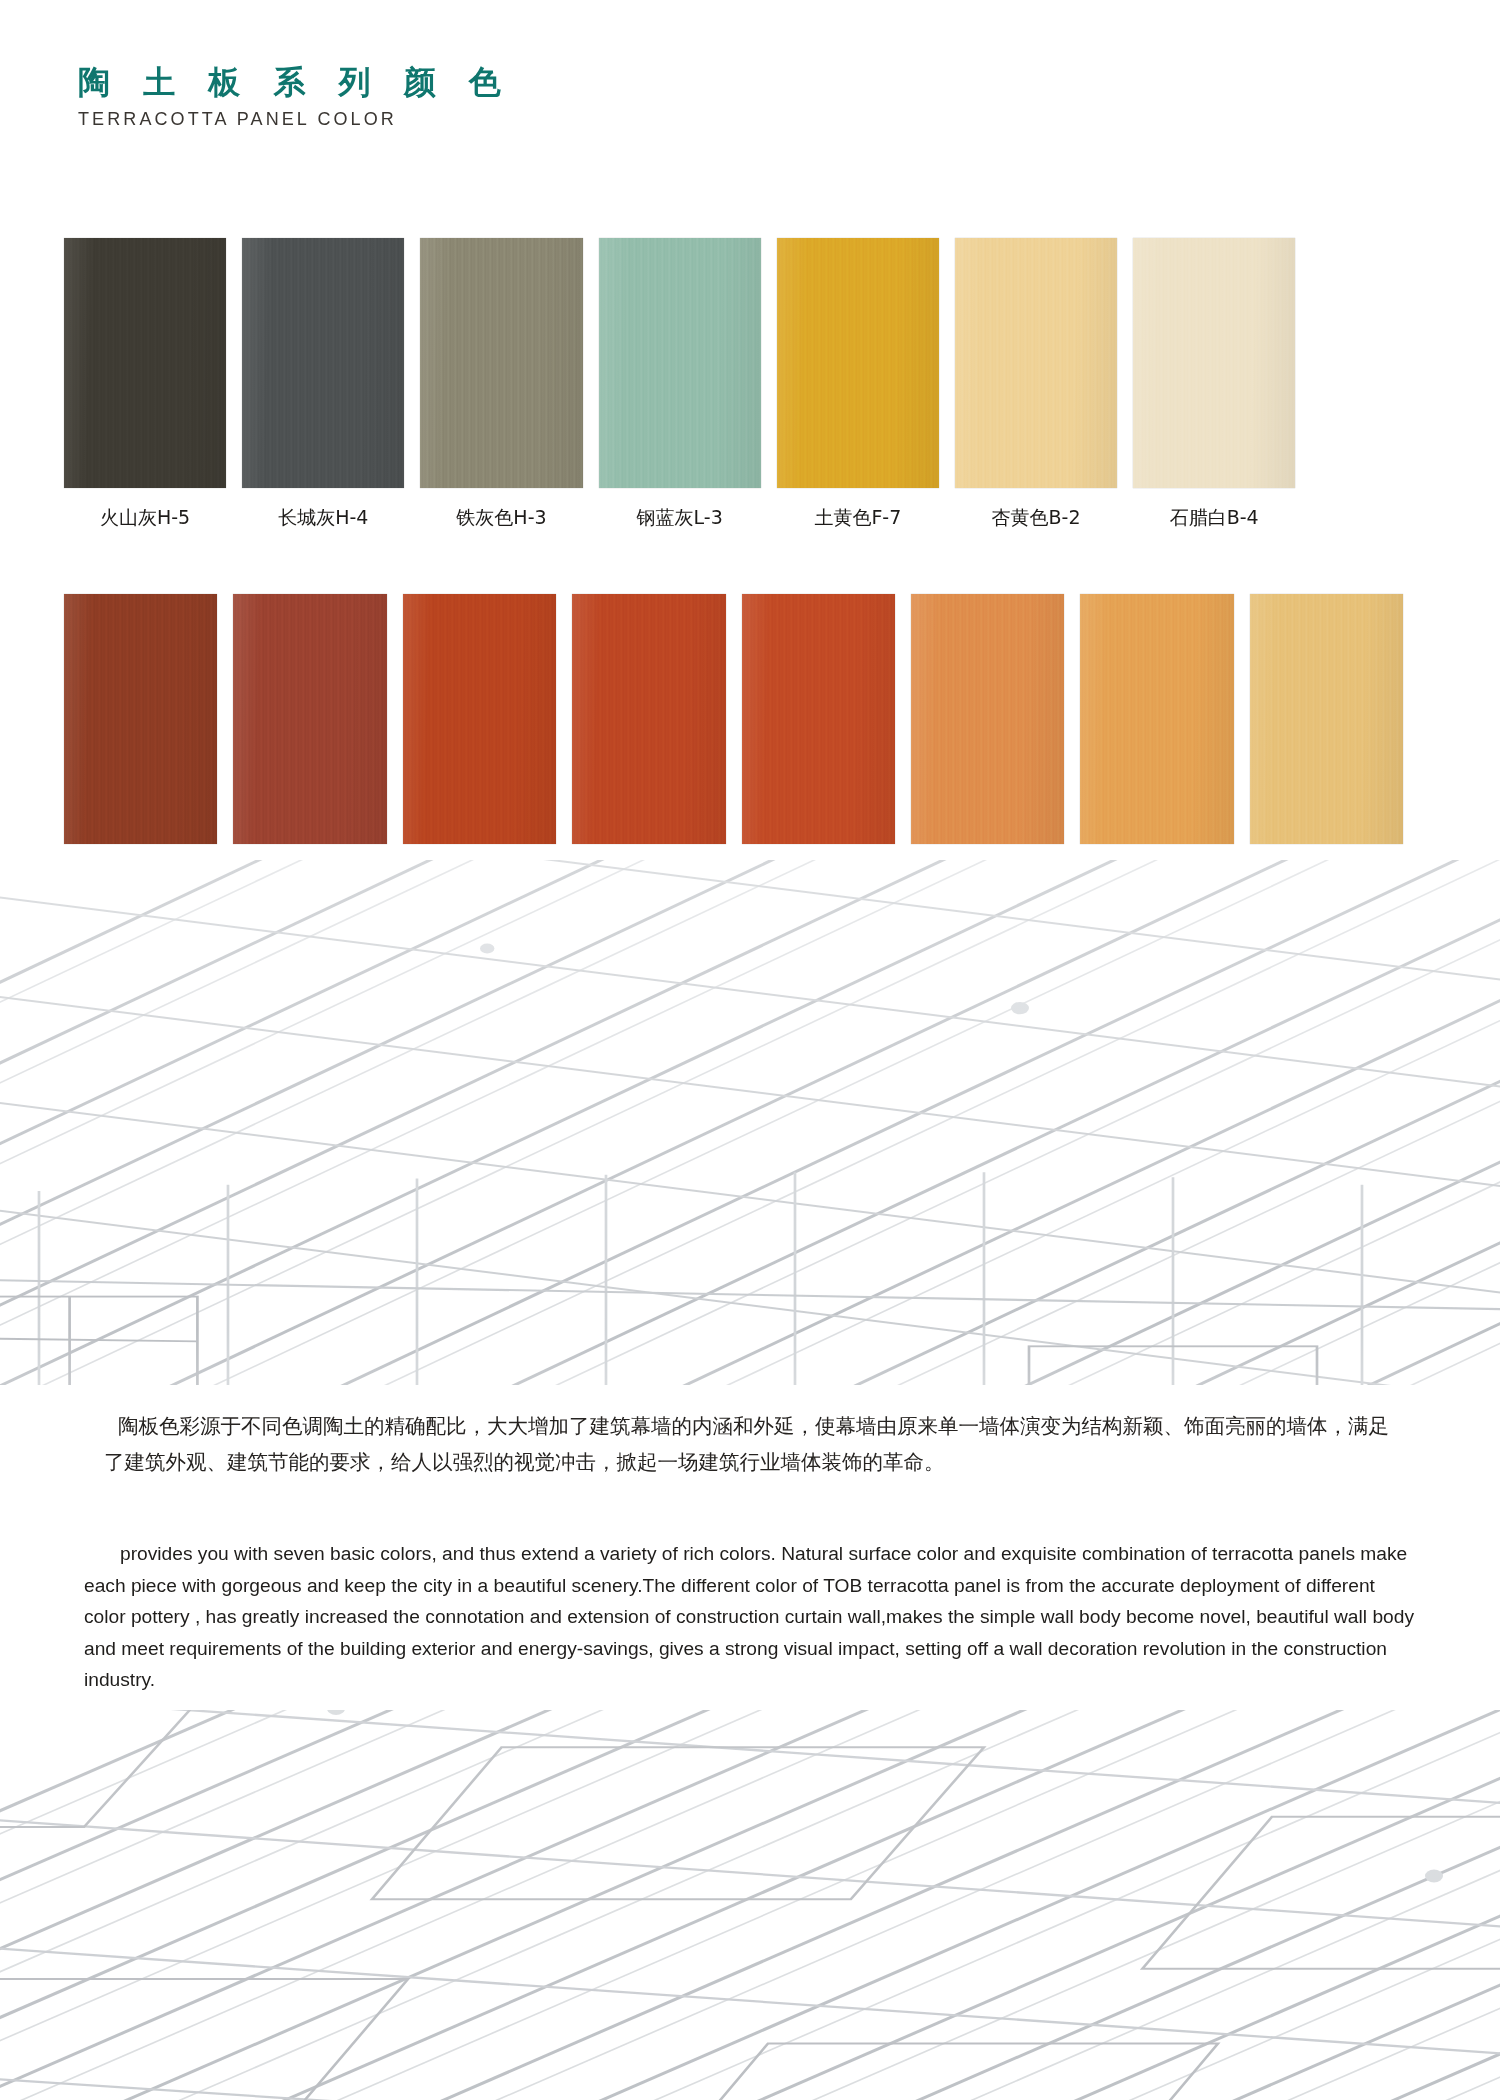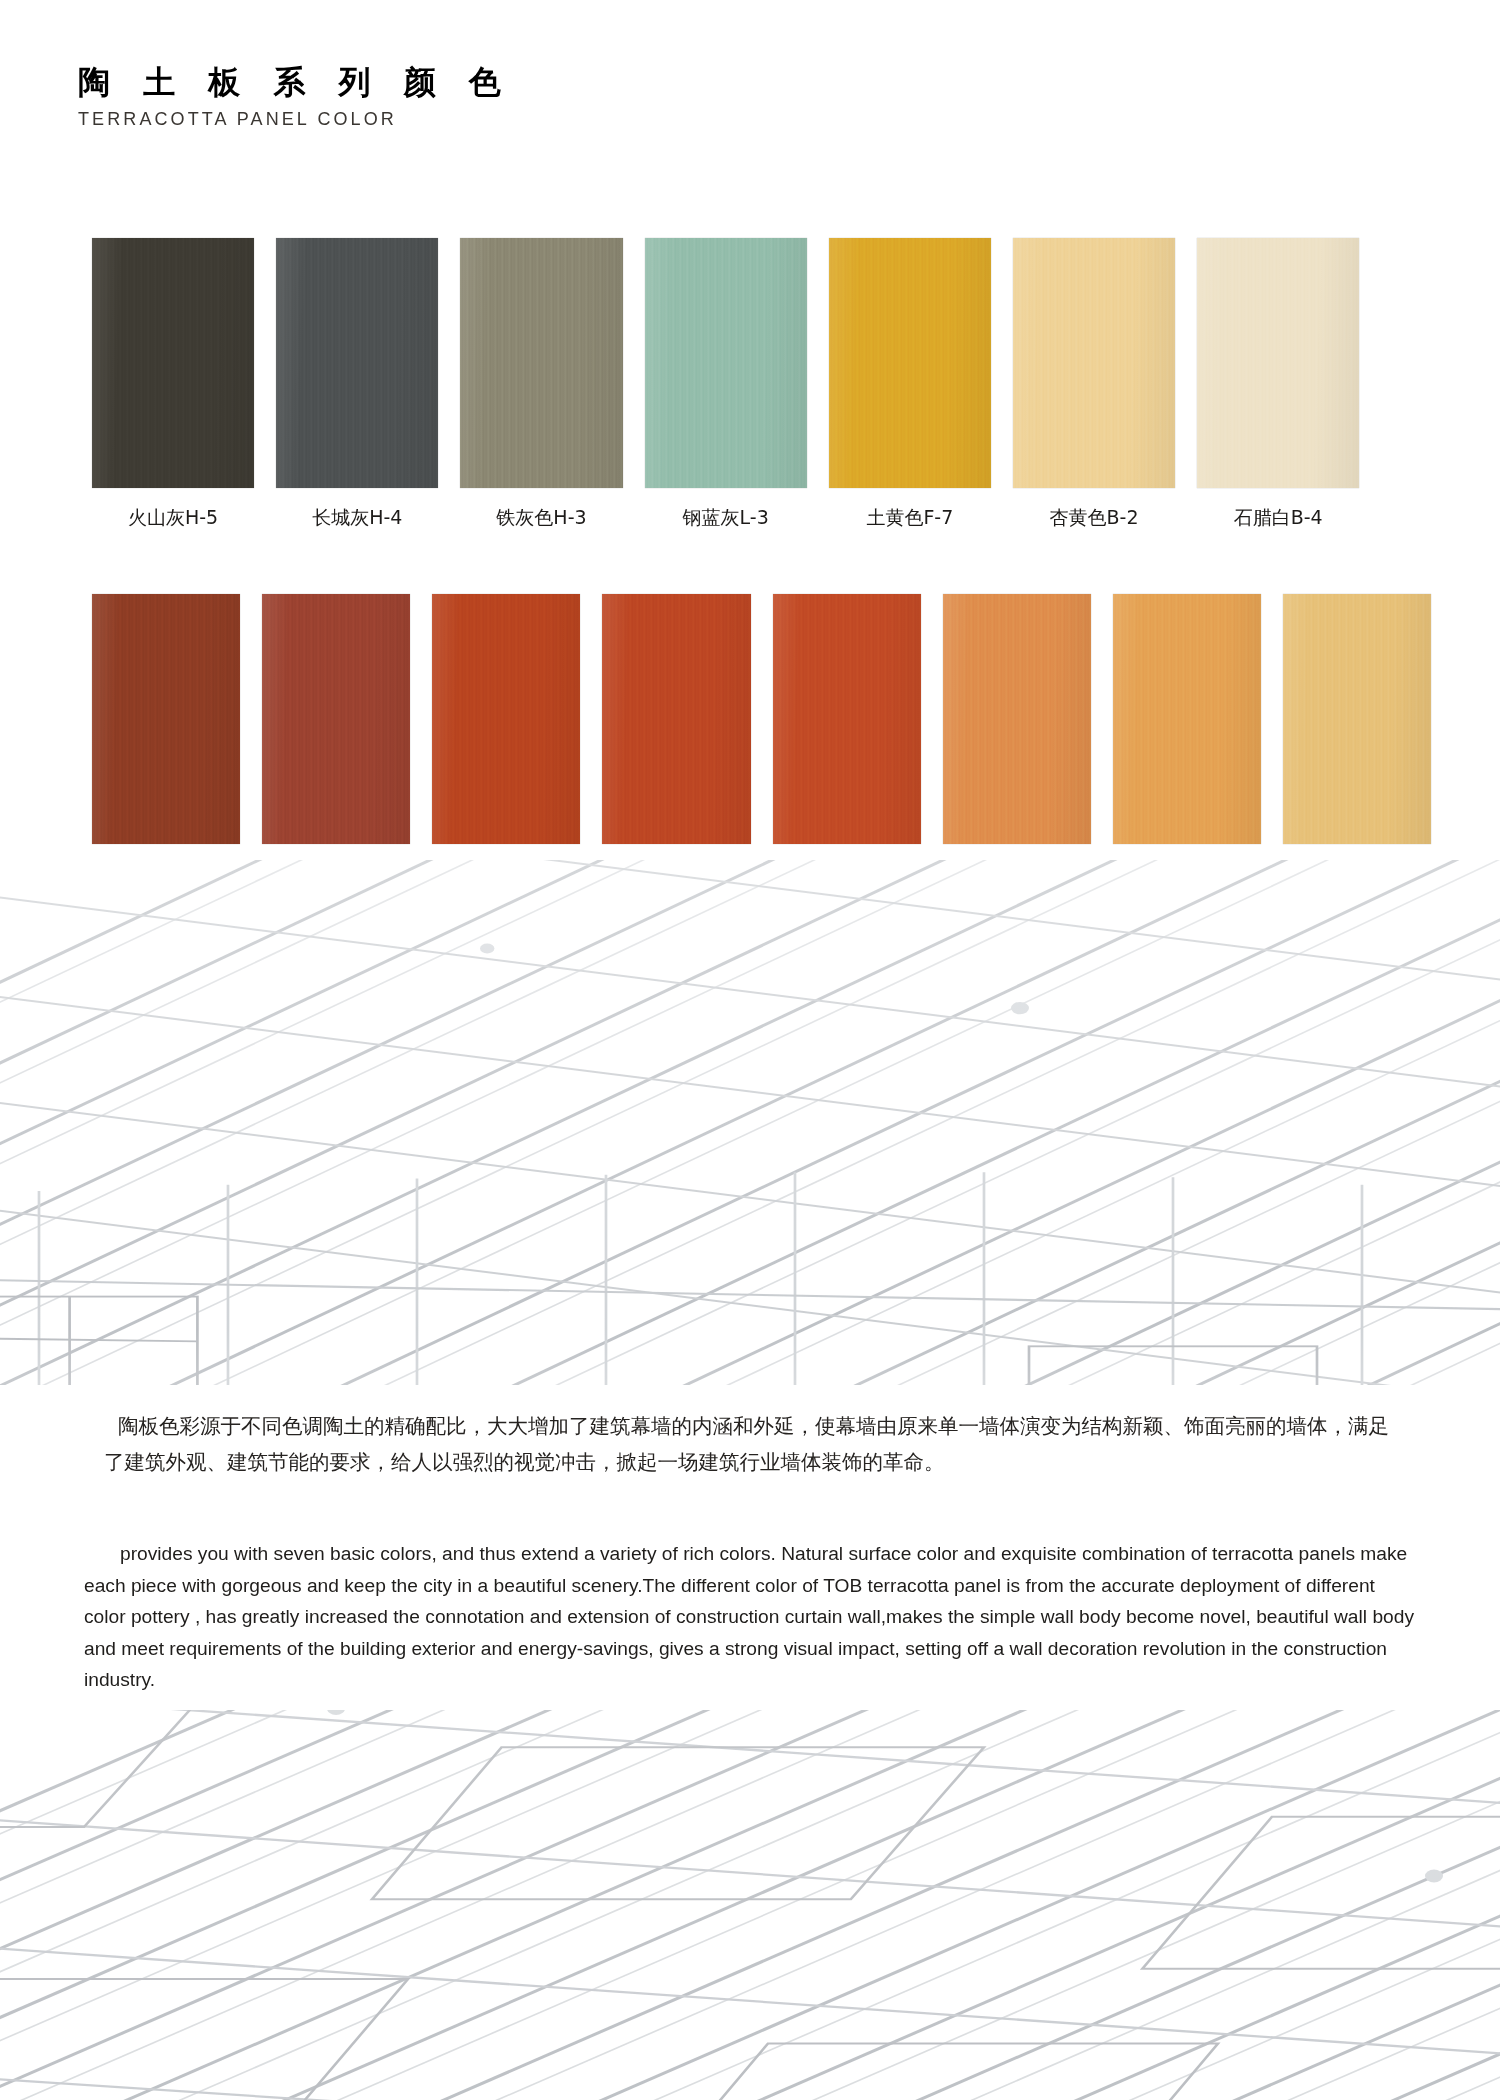--- a/index.html
+++ b/index.html
@@ -24,42 +24,42 @@
   #header {
     position: absolute;
     left: 78px;
     top: 62px;
     width: 700px;
   }
   #title-cn {
     font-size: 32px;
     font-weight: bold;
     letter-spacing: 11px;
-    color: #000000;
+    color: #0f766e;
     line-height: 1.25;
     white-space: nowrap;
     font-family: "DejaVu Sans", "Liberation Sans", sans-serif;
   }
   #title-en {
     margin-top: 7px;
     font-size: 18px;
     font-weight: normal;
     letter-spacing: 3.1px;
     color: #3a3632;
     white-space: nowrap;
     font-family: "Liberation Sans", sans-serif;
   }
 
   
   .swatch-row {
     position: absolute;
-    left: 92px;
+    left: 64px;
     width: 1345px;
     display: flex;
-    gap: 16px;
+    gap: 10px;
   }
   #row-1 { top: 238px; }
   #row-2 { top: 594px; }
 
   .swatch-cell {
     width: 168.2px;
     display: flex;
     flex-direction: column;
     align-items: stretch;
   }

